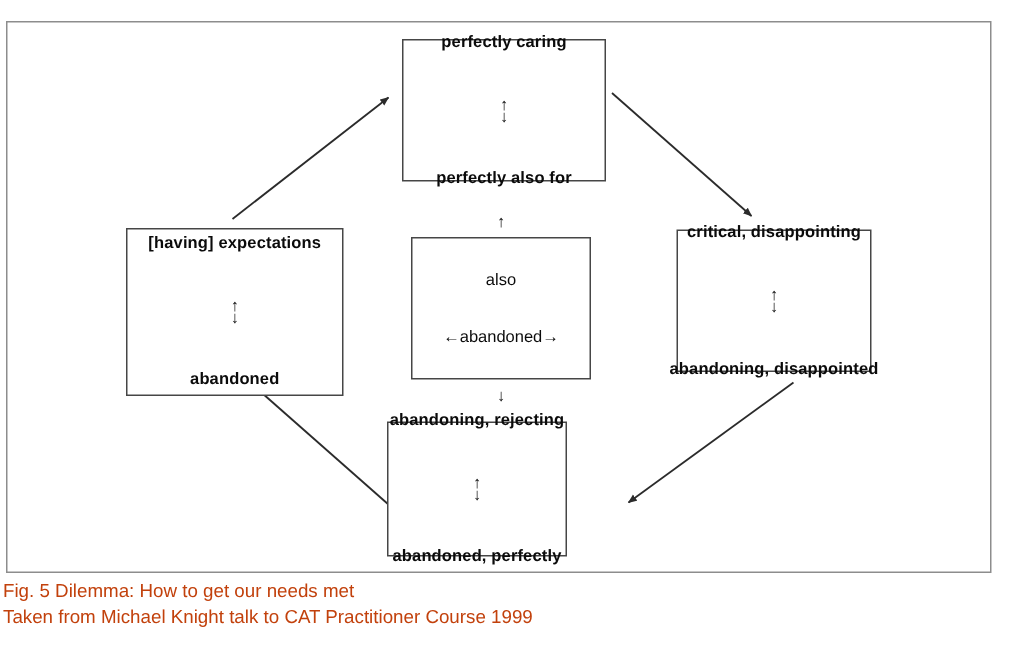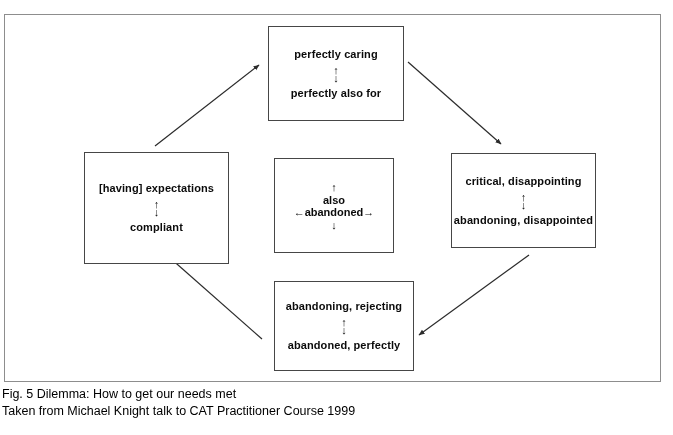--- a/index.html
+++ b/index.html
@@ -28,65 +28,66 @@
   }
   .node-box {
     position: absolute;
     background: #ffffff;
     border: 1.5px solid #464646;
     display: flex;
     flex-direction: column;
     align-items: center;
     justify-content: center;
     text-align: center;
+    gap: 26px;
   }
   .box-top    { left: 268px; top: 26px;  width: 136px; height: 95px; }
   .box-left   { left: 84px;  top: 152px; width: 145px; height: 112px; }
   .box-center { left: 274px; top: 158px; width: 120px; height: 95px; }
-  .box-right  { left: 451px; top: 153px; width: 145px; height: 95px; }
-  .box-bottom { left: 274px; top: 281px; width: 140px; height: 90px; }
+  .box-right  { left: 451px; top: 153px; width: 130px; height: 95px; }
+  .box-bottom { left: 258px; top: 281px; width: 120px; height: 90px; }
   .box-line {
     font-size: 11px;
     font-weight: 700;
     color: #0b0b0b;
     letter-spacing: 0.1px;
     line-height: 13px;
     white-space: nowrap;
   }
   .updown {
     display: flex;
     flex-direction: column;
     align-items: center;
     font-size: 11px;
     font-weight: 700;
     color: #0b0b0b;
     line-height: 8px;
     margin: 5px 0;
   }
   .cross-line {
     font-size: 11px;
-    font-weight: 700;
+    font-weight: 400;
     color: #0b0b0b;
     line-height: 12px;
     white-space: nowrap;
     text-align: center;
   }
   .cross-glyph {
     font-size: 11px;
     font-weight: 700;
     color: #0b0b0b;
     line-height: 10px;
   }
   .cross-glyph.up { margin-bottom: 2px; }
   .cross-glyph.down { margin-top: 2px; }
   .caption {
     position: absolute;
     left: 2px; top: 386px;
     font-size: 12.5px;
-    color: #000000;
+    color: #c2410c;
     line-height: 17px;
     white-space: nowrap;
   }
 </style>
 </head>
 <body>
 
 <div class="stage">
 
   <div class="outer-frame"></div>
@@ -111,21 +112,21 @@
     </div>
     <div class="box-line">perfectly also for</div>
   </div>
 
   <div class="node-box box-left">
     <div class="box-line">[having] expectations</div>
     <div class="updown">
       <span>↑</span>
       <span>↓</span>
     </div>
-    <div class="box-line">compliant</div>
+    <div class="box-line">abandoned</div>
   </div>
 
   <div class="node-box box-center">
     <div class="cross-glyph up">↑</div>
     <div class="cross-line">also</div>
     <div class="cross-line">←abandoned→</div>
     <div class="cross-glyph down">↓</div>
   </div>
 
   <div class="node-box box-right">

